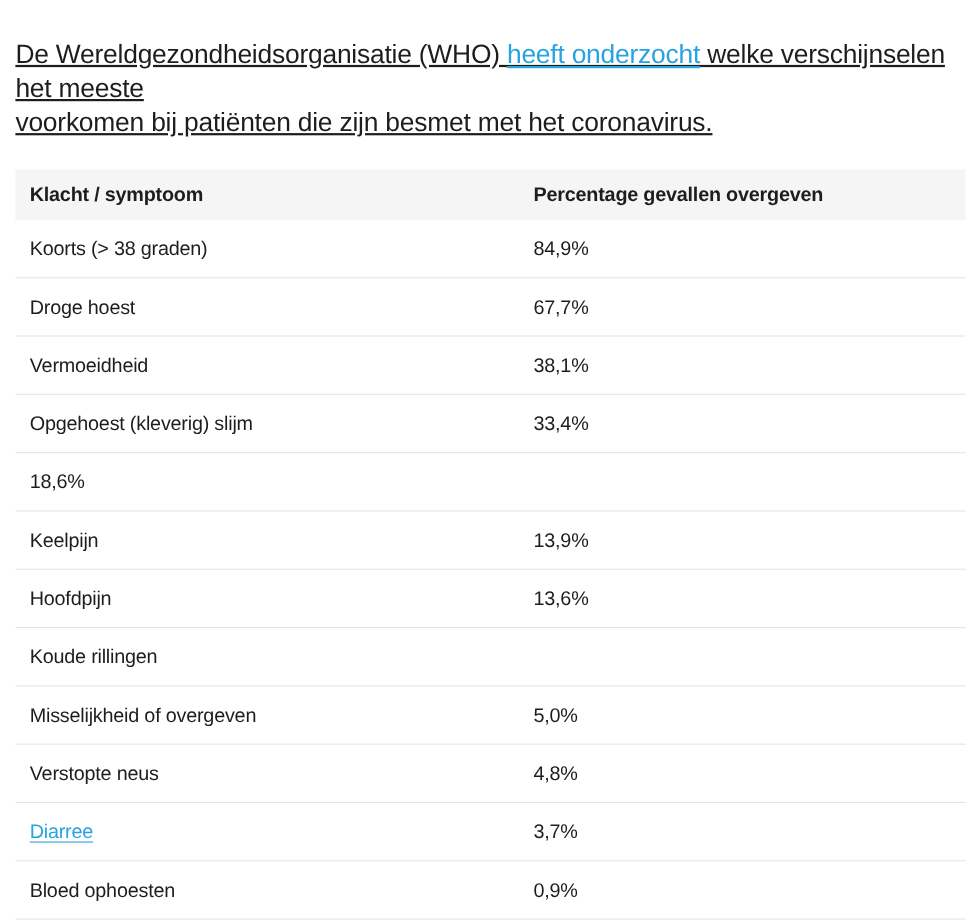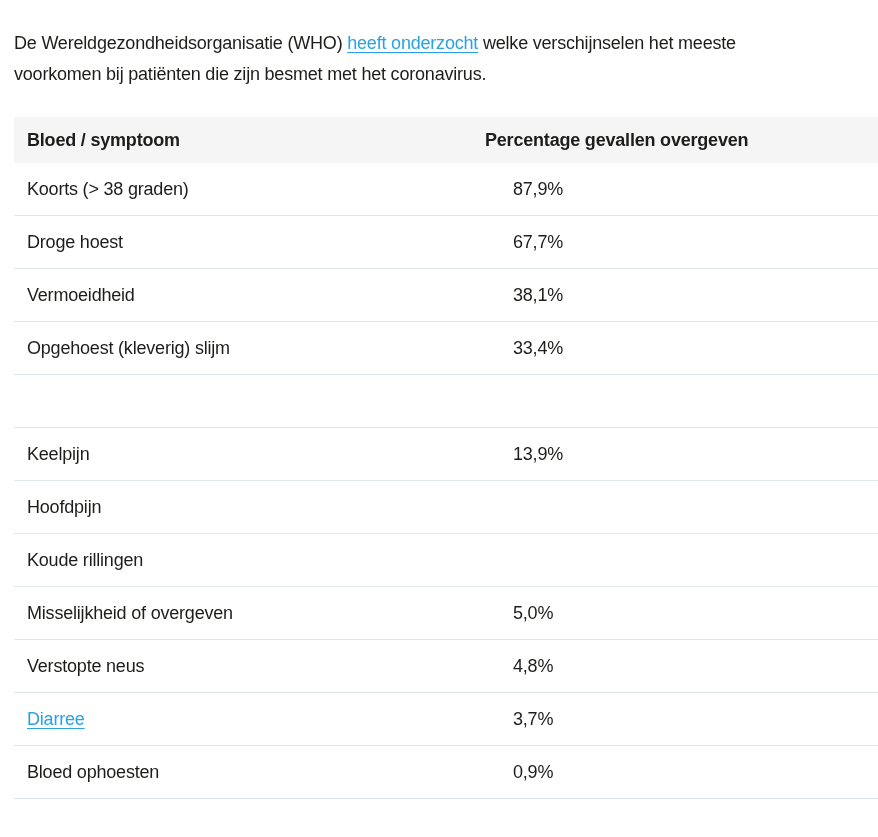--- a/index.html
+++ b/index.html
@@ -10,23 +10,24 @@
   }
   body {
     width: 878px;
     height: 837px;
     font-family: "Liberation Sans", sans-serif;
     color: #1d1d1b;
     overflow: hidden;
   }
   .intro {
     padding: 10px 14px 0 14px;
-    font-size: 18px;
+    font-size: 24px;
     line-height: 31px;
     letter-spacing: -0.2px;
+    text-decoration: underline;
   }
   a {
     color: #29a3e0;
     text-decoration: underline;
     text-underline-offset: 3px;
     cursor: pointer;
   }
   .table {
     margin: 27px 0 0 14px;
     width: 864px;
@@ -47,65 +48,66 @@
   }
   .cell-percentage {
     flex: 1 1 auto;
     padding-left: 13px;
   }
   .trow {
     display: flex;
     align-items: center;
     height: 53px;
     border-bottom: 1px solid #dfe6ec;
-    gap: 28px;
   }
 </style>
 </head>
 <body>
 
 <p class="intro"><span>De Wereldgezondheidsorganisatie (WHO) </span><a>heeft onderzocht</a><span> welke verschijnselen het meeste</span><br><span>voorkomen bij patiënten die zijn besmet met het coronavirus.</span></p>
 
 <div class="table">
   <div class="thead">
-    <div class="cell-symptom">Bloed / symptoom</div>
+    <div class="cell-symptom">Klacht / symptoom</div>
     <div class="cell-percentage">Percentage gevallen overgeven</div>
   </div>
   <div>
   <div class="trow">
     <div class="cell-symptom">Koorts (&gt; 38 graden)</div>
-    <div class="cell-percentage">87,9%</div>
+    <div class="cell-percentage">84,9%</div>
   </div>
 
   <div class="trow">
     <div class="cell-symptom">Droge hoest</div>
     <div class="cell-percentage">67,7%</div>
   </div>
 
   <div class="trow">
     <div class="cell-symptom">Vermoeidheid</div>
     <div class="cell-percentage">38,1%</div>
   </div>
 
   <div class="trow">
     <div class="cell-symptom">Opgehoest (kleverig) slijm</div>
     <div class="cell-percentage">33,4%</div>
   </div>
 
   <div class="trow">
+    <div class="cell-percentage">18,6%</div>
   </div>
 
 
   <div class="trow">
     <div class="cell-symptom">Keelpijn</div>
     <div class="cell-percentage">13,9%</div>
   </div>
 
   <div class="trow">
     <div class="cell-symptom">Hoofdpijn</div>
+    <div class="cell-percentage">13,6%</div>
   </div>
 
   <div class="trow">
     <div class="cell-symptom">Koude rillingen</div>
   </div>
 
   <div class="trow">
     <div class="cell-symptom">Misselijkheid of overgeven</div>
     <div class="cell-percentage">5,0%</div>
   </div>

